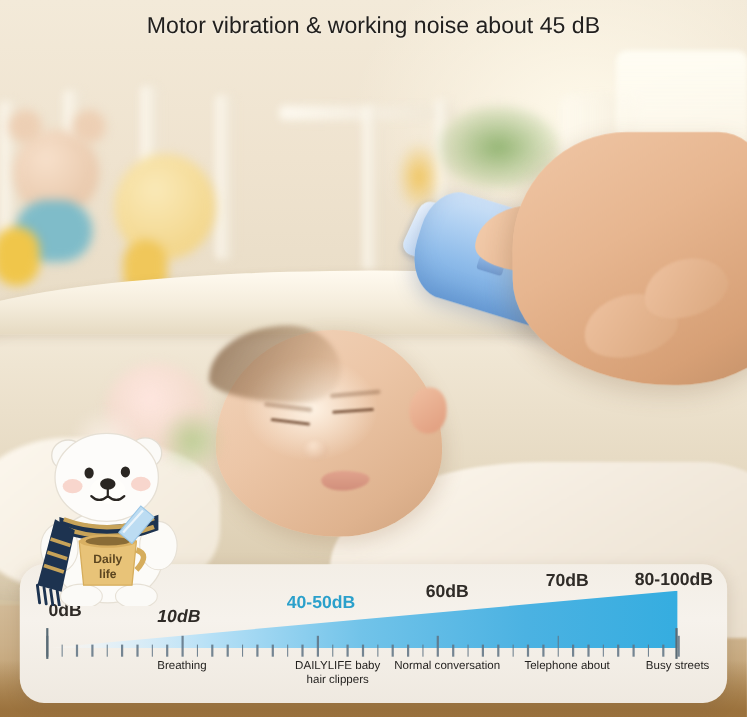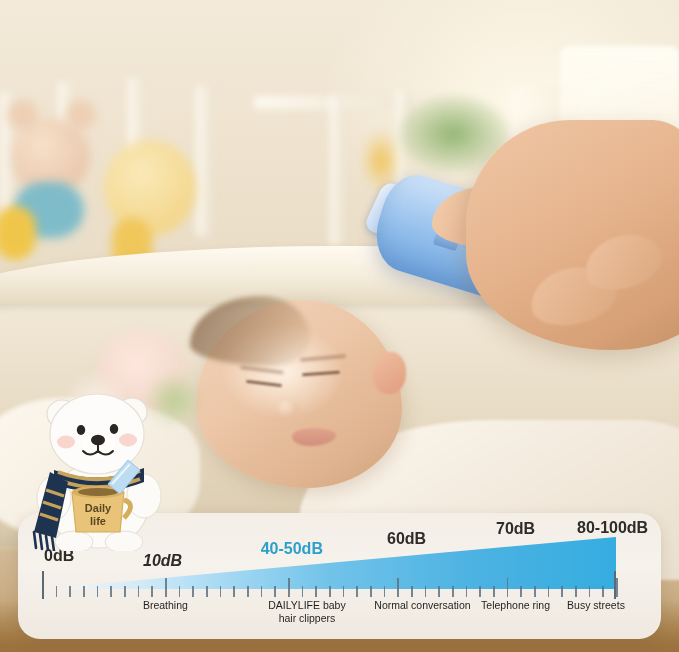--- a/index.html
+++ b/index.html
@@ -296,20 +296,21 @@
     <div class="clipper"></div>
     <div class="clipper-btn"></div>
     <div class="clipper-led"></div>
     <div class="thumb"></div>
     <div class="hand"></div>
     <div class="finger f1"></div>
     <div class="finger f2"></div>
   </div>
 
   <div class="header-wrap">
+    <div class="subtitle">Motor vibration &amp; working noise about 45 dB</div>
   </div>
 
   <div class="mascot">
     <svg viewBox="0 0 150 165" width="150" height="165">
 
       <ellipse cx="34" cy="28" rx="15" ry="14" fill="#fbfaf7" stroke="#e3ddd2" stroke-width="1.2"></ellipse>
       <ellipse cx="104" cy="26" rx="15" ry="14" fill="#fbfaf7" stroke="#e3ddd2" stroke-width="1.2"></ellipse>
 
       <ellipse cx="70" cy="120" rx="50" ry="42" fill="#fcfbf8" stroke="#e6e0d5" stroke-width="1.2"></ellipse>
 
@@ -417,22 +418,22 @@
       <div class="endcap" style="left:24px;"></div>
       <div class="endcap" style="left:596px;"></div>
 
       <div id="markers">
           <div class="db-label" style="top: 34px; left: 26px;">0dB</div>
           <div class="db-label" style="top: 38.82px; left: 125px; font-style: italic;">10dB</div>
           <div class="cap-label" style="left: 147.41px;">Breathing</div>
           <div class="db-label accent" style="top: 27.38px; left: 242.69px;">40-50dB</div>
           <div class="cap-label two-line" style="left: 289px;">DAILYLIFE baby<div>hair clippers</div></div>
           <div class="db-label" style="top: 16.98px; left: 368.99px;">60dB</div>
-          <div class="cap-label" style="left: 388.49px; margin-left: 16px;">Normal conversation</div>
+          <div class="cap-label" style="left: 388.49px;">Normal conversation</div>
           <div class="db-label" style="top: 7.1px; left: 478.05px;">70dB</div>
-          <div class="cap-label" style="left: 497.55px;">Telephone ring</div>
+          <div class="cap-label" style="left: 497.55px;">Telephone about</div>
           <div class="db-label" style="top: 6px; left: 531px; margin-left: 28px;">80-100dB</div>
-          <div class="cap-label" style="left: 578px;">Busy streets</div>
+          <div class="cap-label" style="left: 598px;">Busy streets</div>
         </div>
     </div>
   </div>
 
 </div>
 
 </body></html>

